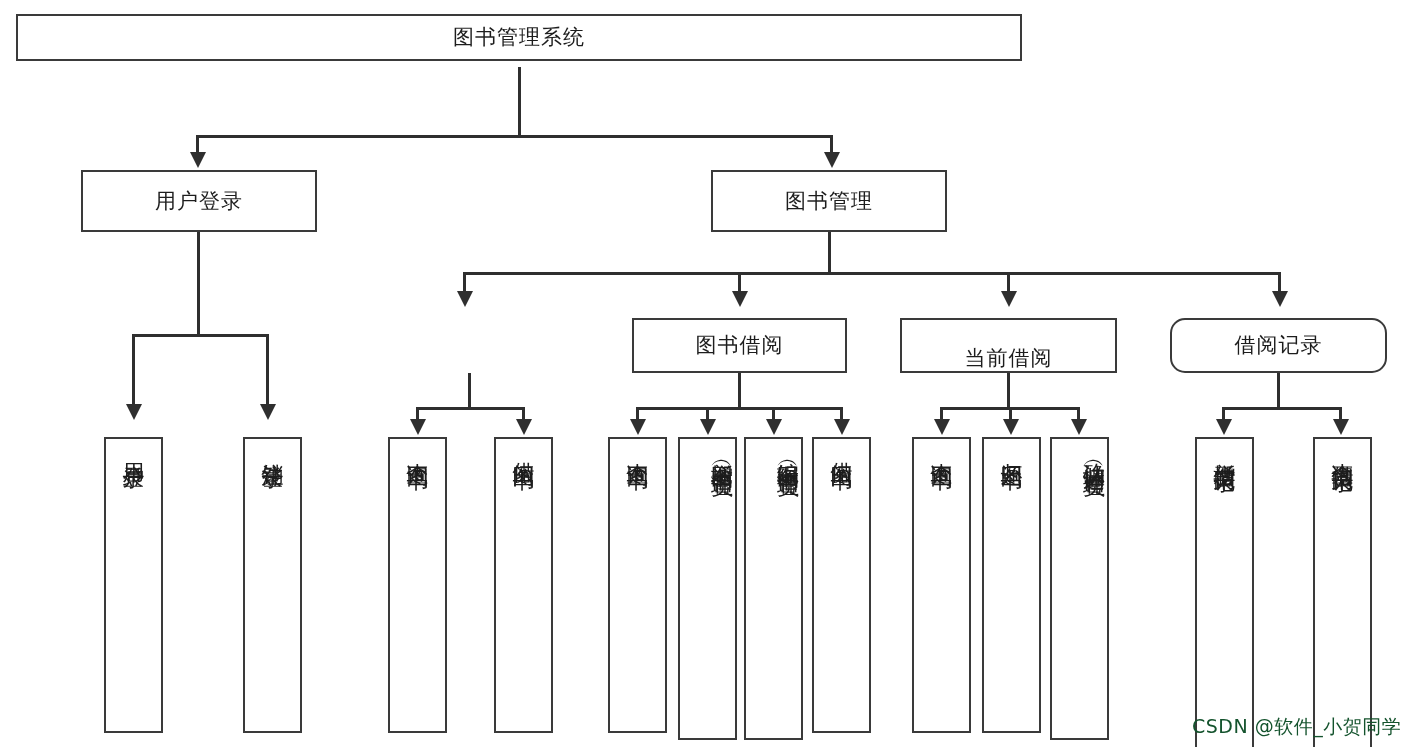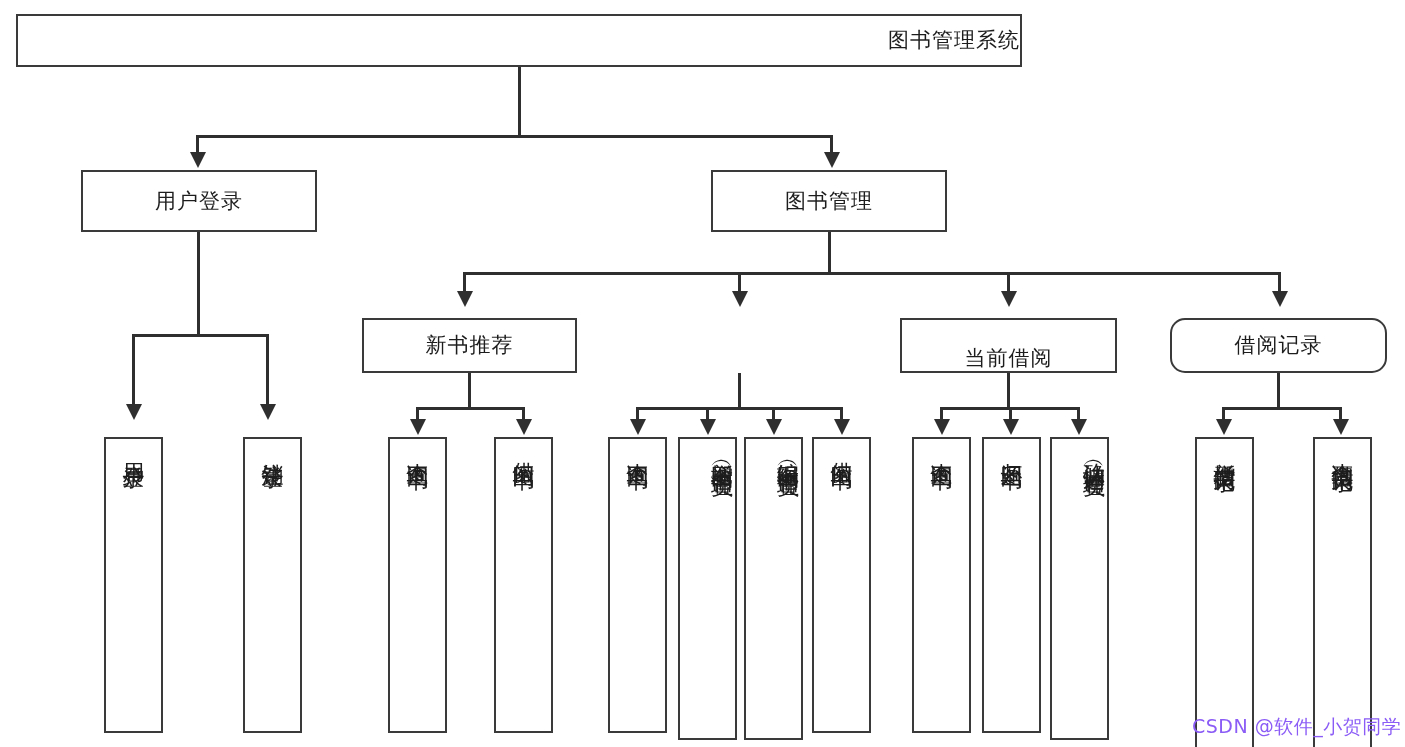--- a/index.html
+++ b/index.html
@@ -54,32 +54,32 @@
   .arrow {
     position: absolute;
     width: 0;
     height: 0;
     border-left: 8px solid transparent;
     border-right: 8px solid transparent;
     border-top: 16px solid #2f2f2f;
   }
   .watermark {
     position: absolute;
-    color: #8b5cf6;
+    color: #14532d;
     font-size: 19px;
     white-space: nowrap;
     letter-spacing: 0.5px;
   }
 </style>
 </head>
 <body>
 
 <div id="canvas">
 
-  <div class="node horizontal" style="left:16px; top:14px; width:1006px; height:53px;justify-content:flex-end;">
+  <div class="node horizontal" style="left:16px; top:14px; width:1006px; height:47px;">
     <span>图书管理系统</span>
   </div>
 
   <div class="edge v" style="left:518px; top:67px; width:3px; height:69px;"></div>
 
   <div class="edge h" style="left:196px; top:135px; width:637px; height:3px;"></div>
 
   <div class="edge v" style="left:196px; top:135px; width:3px; height:20px;"></div>
   <div class="arrow" style="left:190px; top:152px;"></div>
 
@@ -105,22 +105,22 @@
   <div class="edge h" style="left:463px; top:272px; width:818px; height:3px;"></div>
   <div class="edge v" style="left:463px; top:272px; width:3px; height:22px;"></div>
   <div class="arrow" style="left:457px; top:291px;"></div>
   <div class="edge v" style="left:738px; top:272px; width:3px; height:22px;"></div>
   <div class="arrow" style="left:732px; top:291px;"></div>
   <div class="edge v" style="left:1007px; top:272px; width:3px; height:22px;"></div>
   <div class="arrow" style="left:1001px; top:291px;"></div>
   <div class="edge v" style="left:1278px; top:272px; width:3px; height:22px;"></div>
   <div class="arrow" style="left:1272px; top:291px;"></div>
 
-  <div class="node horizontal" style="left:362px; top:318px; width:215px; height:55px;">
-    <span>新书推荐</span>
+  <div class="node horizontal" style="left:632px; top:318px; width:215px; height:55px;">
+    <span>图书借阅</span>
   </div>
   <div class="node horizontal" style="left:900px; top:318px; width:217px; height:55px;align-items:flex-end;">
     <span>当前借阅</span>
   </div>
   <div class="node horizontal" style="left:1170px; top:318px; width:217px; height:55px;border-radius:15px;">
     <span>借阅记录</span>
   </div>
 
   <div class="edge v" style="left:468px; top:373px; width:3px; height:36px;"></div>
   <div class="edge h" style="left:416px; top:407px; width:109px; height:3px;"></div>

